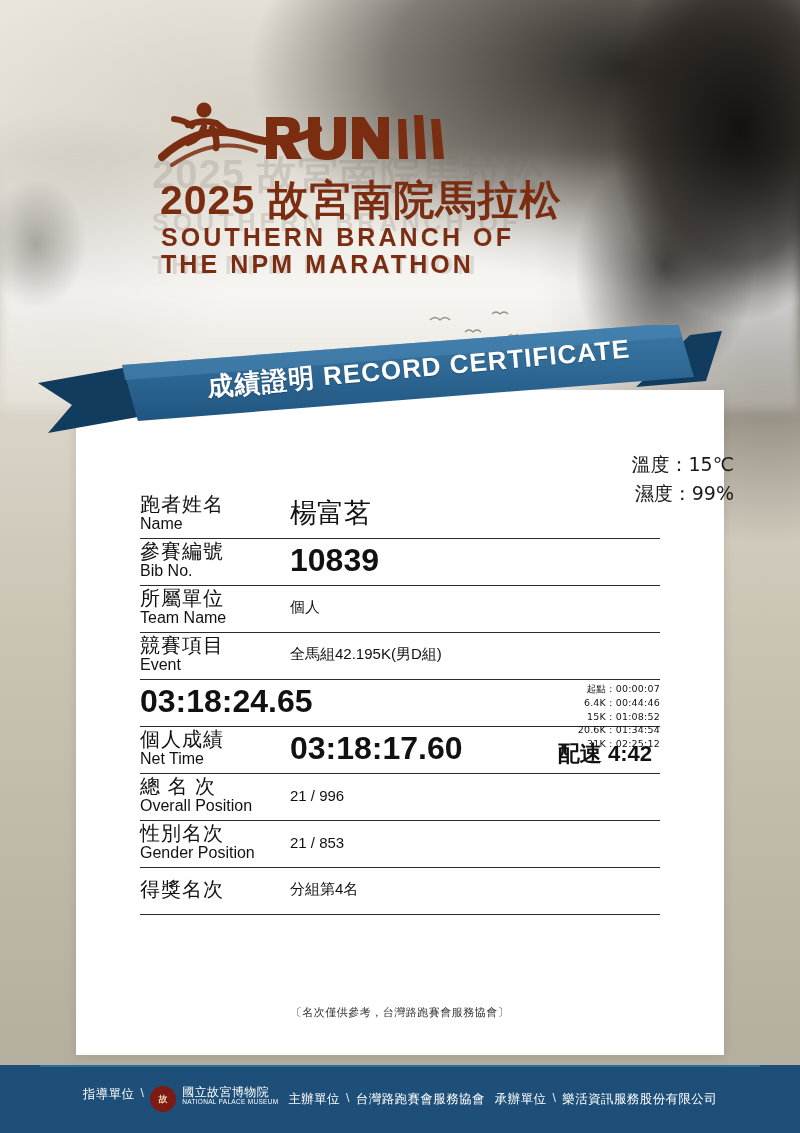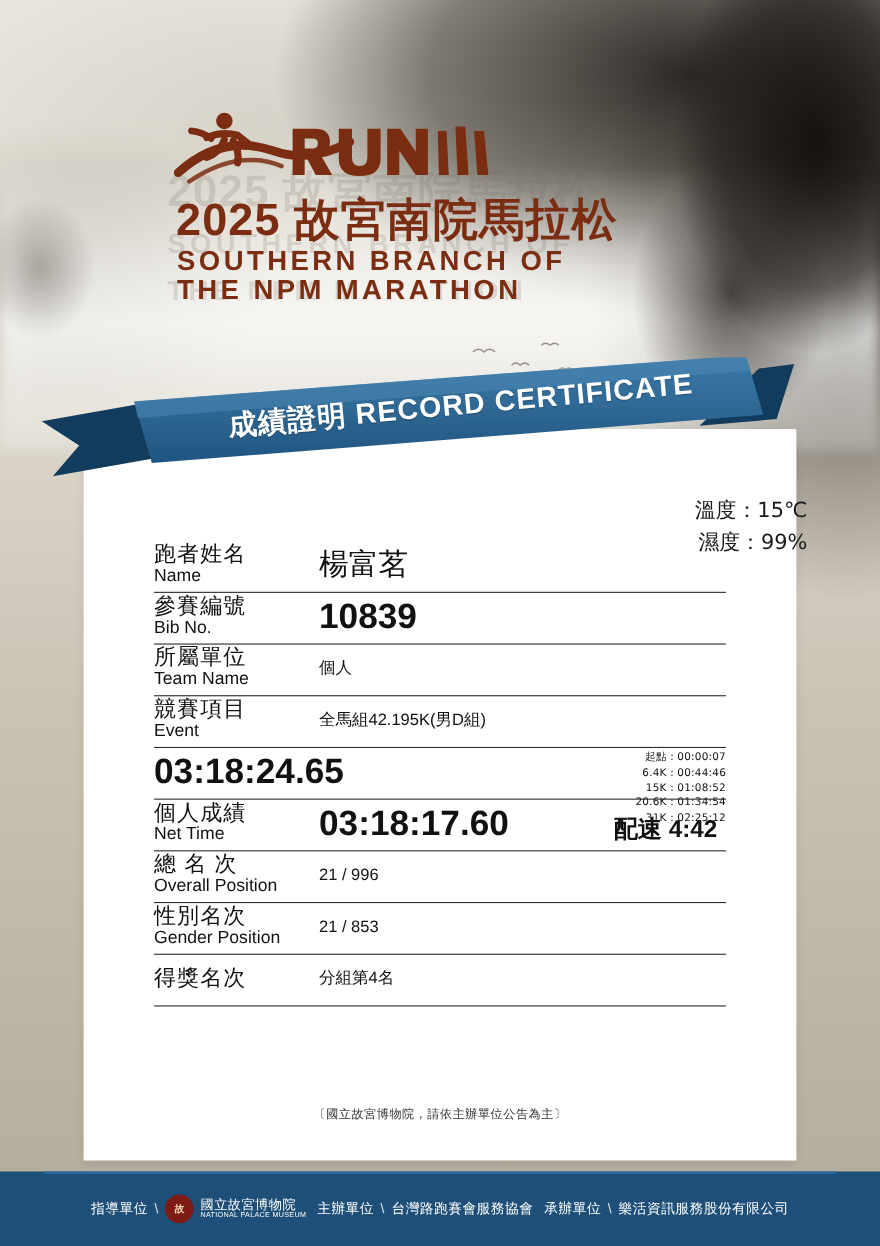--- a/index.html
+++ b/index.html
@@ -138,21 +138,21 @@
     position:absolute; left:0; bottom:0; width:800px; height:68px;
     background:#1d4f78;
     color:#fff;
   }
   .footer-sep { position:absolute; left:40px; right:40px; top:0; height:2px; background:#2d6da0; }
   .footer-inner {
     position:absolute; inset:0;
     display:flex; align-items:center; justify-content:center;
     gap:10px; font-size:12.5px; letter-spacing:.4px;
   }
-  .f-item { display:flex; align-items:center; gap:6px; white-space:nowrap; }
+  .f-item { display:flex; gap:6px; white-space:nowrap; }
   .slash { opacity:.85; }
   .npm-seal {
     width:26px; height:26px; border-radius:50%;
     background:#7e1a14; color:#f2d8b0;
     display:flex; align-items:center; justify-content:center;
     font-size:9px; font-weight:bold;
   }
   .npm-text { line-height:1.05; }
   .npm-text .t1 { font-size:12px; display:block; }
   .npm-text .t2 { font-size:6.5px; display:block; letter-spacing:.3px; }
@@ -315,21 +315,21 @@
     <div class="row">
       <div class="lbl">
         <span class="zh">得獎名次</span>
         <span class="en"></span>
       </div>
       <div class="val sm">分組第4名</div>
     </div>
 
   </div>
 
-  <div class="note">〔國立故宮博物院，請依主辦單位公告為主〕</div>
+  <div class="note">〔名次僅供參考，台灣路跑賽會服務協會〕</div>
 
   <div class="footer-bar">
     <div class="footer-sep"></div>
     <div class="footer-inner">
 
       <div class="f-item">
         <span>指導單位</span>
         <span class="slash">\</span>
         <span class="npm-seal">故</span>
         <span class="npm-text">

